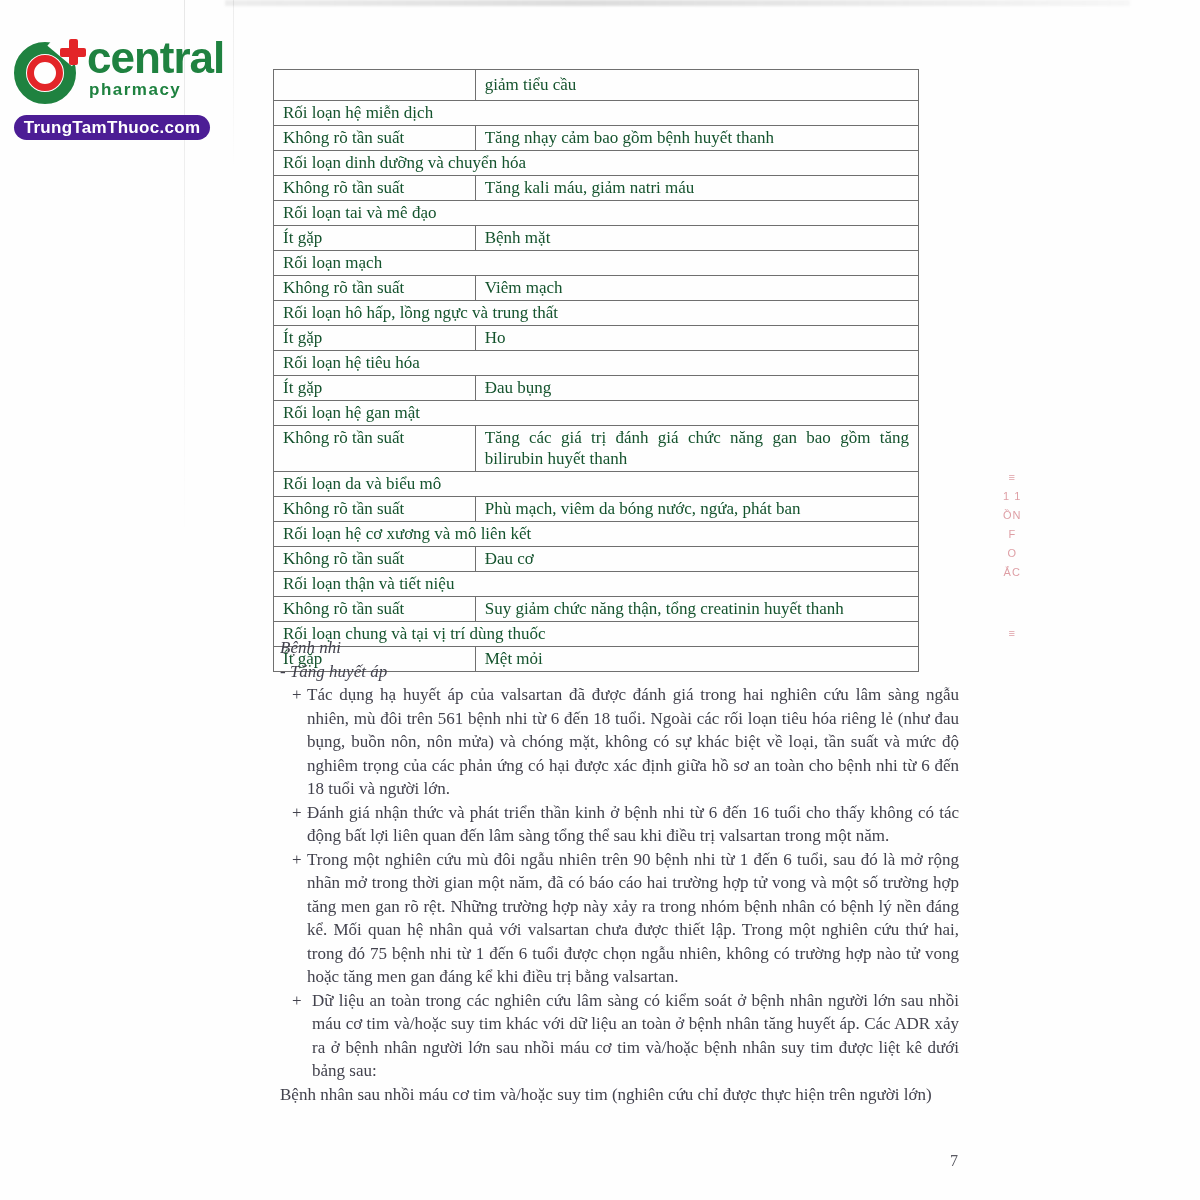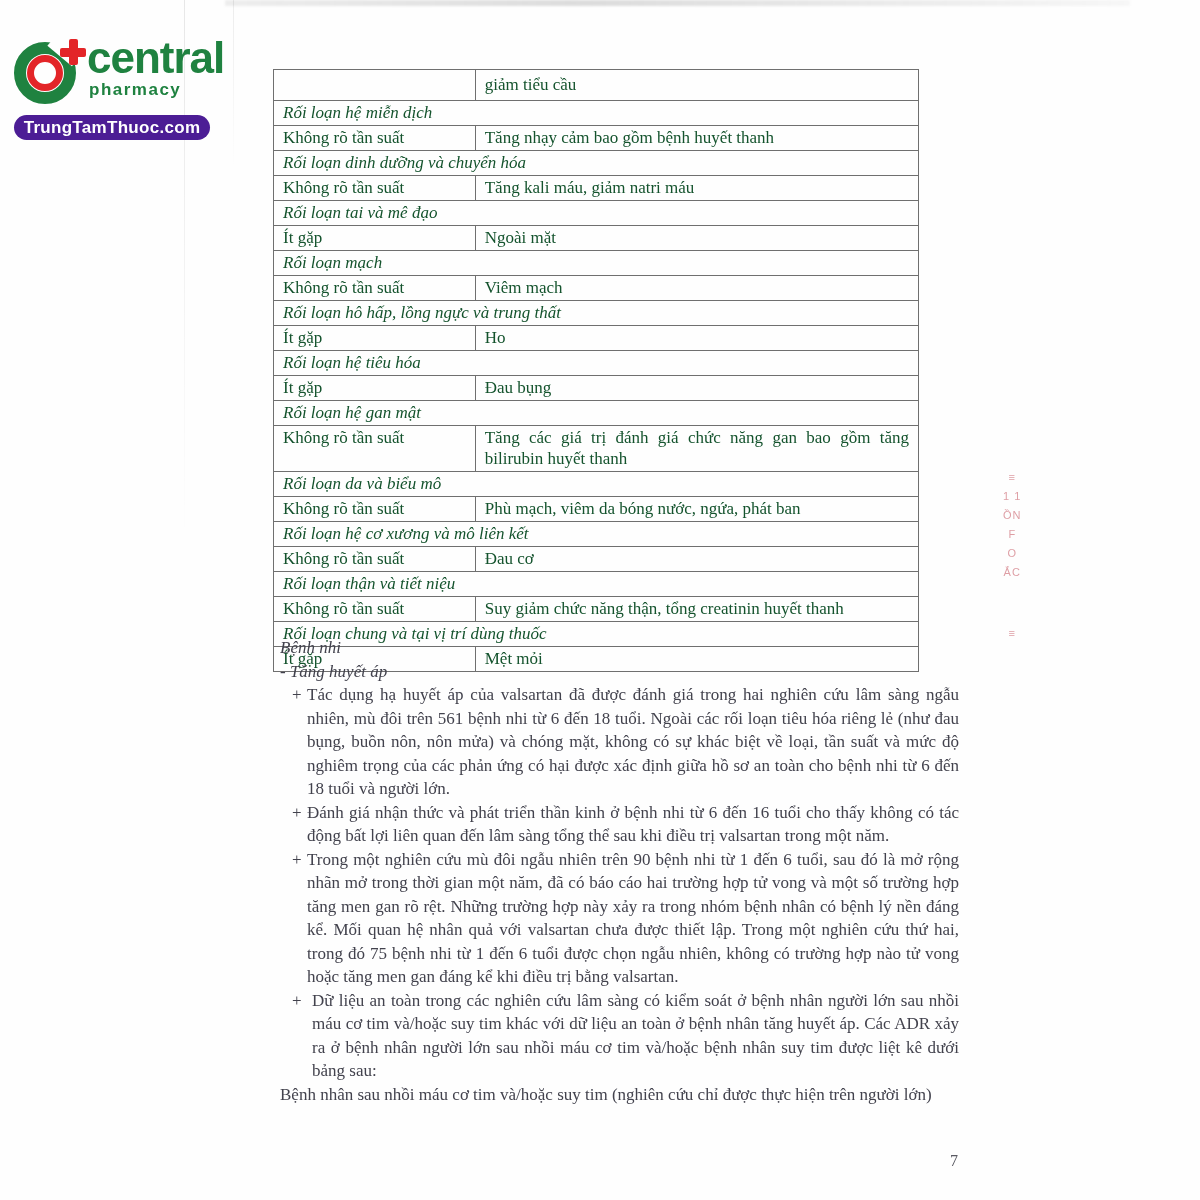--- a/index.html
+++ b/index.html
@@ -29,21 +29,21 @@
   .logo-text{margin-left:11px;}
   .brand{font-size:44px;font-weight:bold;color:#1f8240;letter-spacing:-1px;line-height:40px;}
   .sub{font-size:17px;font-weight:bold;color:#1f8240;letter-spacing:1.5px;margin-top:2px;margin-left:2px;}
   .banner{margin-top:11px;width:196px;height:25px;border-radius:13px;background:#4c1d95;
     color:#ffffff;font-size:17px;font-weight:bold;text-align:center;line-height:25px;letter-spacing:.3px;}
   
   .adr-table{position:absolute;left:273px;top:69px;width:646px;border-collapse:collapse;
     font-size:17px;color:#14532d;}
   .adr-table td{border:1px solid #6f6f6f;padding:1px 9px 2px 9px;line-height:21px;vertical-align:top;height:20px;}
   .adr-table tr:first-child td{height:24px;padding-top:4px;}
-  .adr-table td.cat{font-style:italic;}
+  .adr-table td.cat{}
   .adr-table td.effect{text-align:justify;}
   
   .body-text{position:absolute;left:280px;top:636px;width:679px;font-size:17px;line-height:23.5px;}
   .body-heading,.body-subheading{font-style:italic;}
   .bullet{position:relative;padding-left:27px;text-align:justify;}
   .bullet .marker{position:absolute;left:12px;top:0;}
   .closing-paragraph{text-align:justify;margin-left:32px;}
   
   .stamp{position:absolute;left:1003px;top:468px;display:flex;flex-direction:column;align-items:center;
     font-family:"Liberation Sans", sans-serif;font-size:11px;line-height:19px;
@@ -102,21 +102,21 @@
         </tr>
         <tr>
           <td class="freq">Không rõ tần suất</td>
           <td class="effect">Tăng kali máu, giảm natri máu</td>
         </tr>
         <tr>
           <td colspan="2" class="cat">Rối loạn tai và mê đạo</td>
         </tr>
         <tr>
           <td class="freq">Ít gặp</td>
-          <td class="effect">Ngoài mặt</td>
+          <td class="effect">Bệnh mặt</td>
         </tr>
         <tr>
           <td colspan="2" class="cat">Rối loạn mạch</td>
         </tr>
         <tr>
           <td class="freq">Không rõ tần suất</td>
           <td class="effect">Viêm mạch</td>
         </tr>
         <tr>
           <td colspan="2" class="cat">Rối loạn hô hấp, lồng ngực và trung thất</td>

